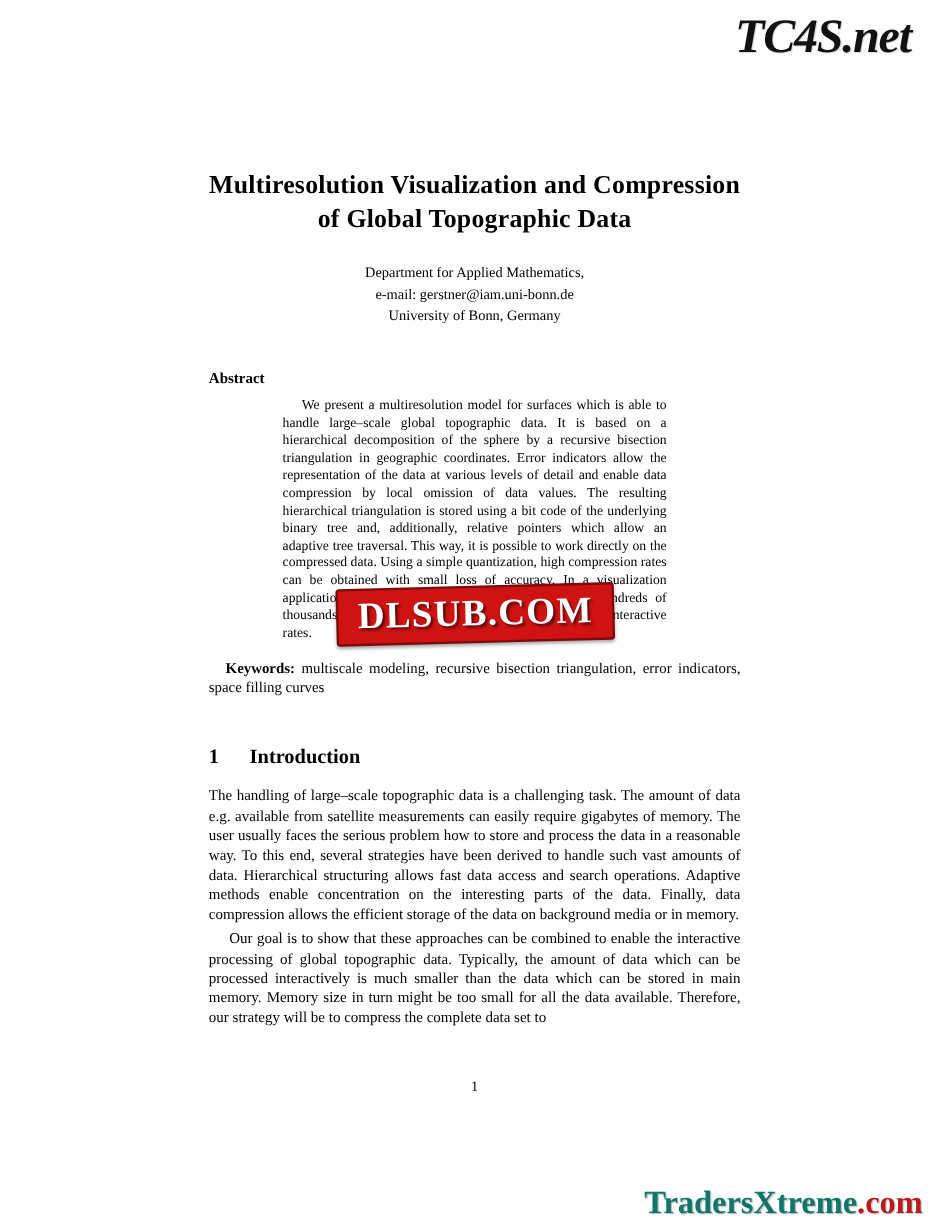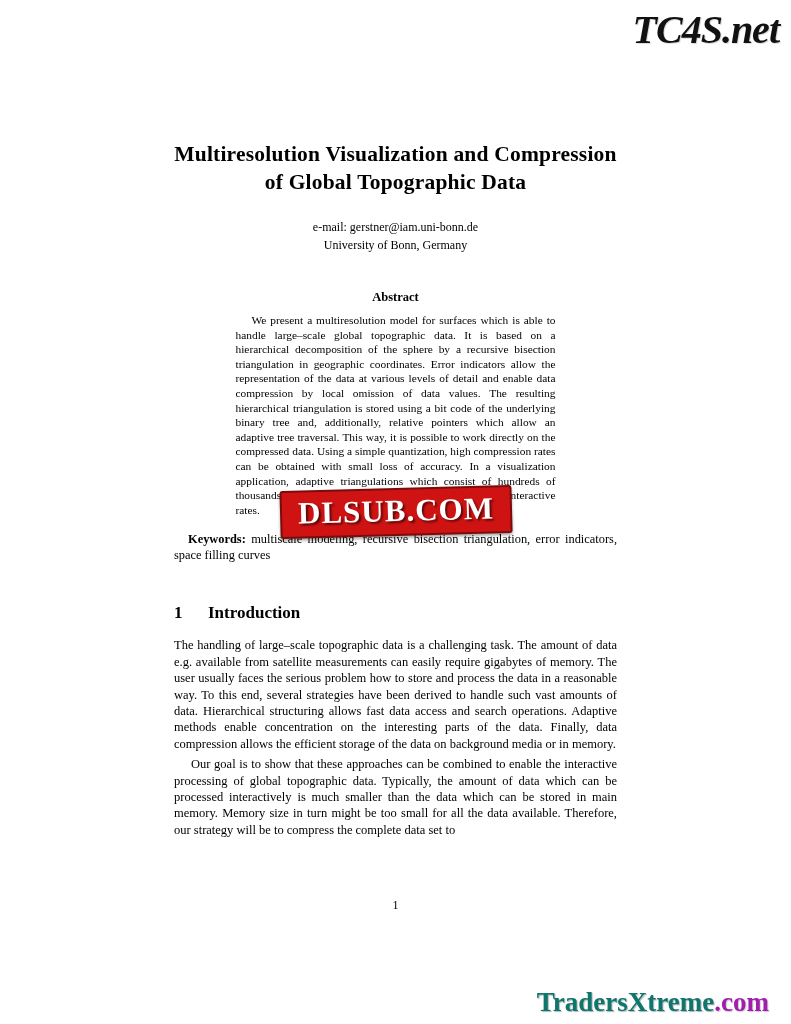--- a/index.html
+++ b/index.html
@@ -11,21 +11,21 @@
     font-family: "Liberation Serif", serif;
     color: #000000;
     position: relative;
     overflow: hidden;
   }
 
   
   .wm-topright {
     position: absolute;
     top: 6px;
-    right: 12px;
+    right: 32px;
     font-family: "Liberation Serif", serif;
     font-size: 40px;
     font-weight: bold;
     font-style: italic;
     color: #111111;
     letter-spacing: -1px;
     text-shadow: 1px 1px 0 #dddddd;
     z-index: 5;
   }
   .wm-center {
@@ -54,21 +54,21 @@
   .wm-bottom {
     position: absolute;
     bottom: 6px;
     right: 22px;
     z-index: 5;
     font-family: "Liberation Serif", serif;
     font-size: 27px;
     font-weight: bold;
   }
   .wm-bottom .red { color: #0f766e; text-shadow: 1px 1px 1px rgba(0,0,0,0.3); }
-  .wm-bottom .dark { color: #a21caf; text-shadow: 1px 1px 1px rgba(0,0,0,0.2); }
+  .wm-bottom .dark { color: #b91c1c; text-shadow: 1px 1px 1px rgba(0,0,0,0.2); }
 
   
   .page {
     position: absolute;
     top: 0; left: 0;
     width: 791px;
     height: 772px;
     padding: 140px 174px 0 174px;
   }
 
@@ -86,21 +86,21 @@
     font-size: 14.5px;
     margin: 0 0 5px 0;
   }
   .affil {
     text-align: center;
     font-size: 12px;
     line-height: 18px;
   }
 
   .abstract-head {
-    text-align: center;
+    text-align: left;
     font-size: 12.5px;
     font-weight: bold;
     margin: 36px 0 8px 0;
   }
   .abstract-body {
     margin: 0 auto;
     width: 320px;
     font-size: 11.4px;
     line-height: 14.6px;
     text-align: justify;
@@ -144,20 +144,21 @@
   }
 </style>
 </head>
 <body>
 
 <div class="page">
 
   <h1 class="doc-title">Multiresolution Visualization and Compression of Global Topographic Data</h1>
 
 
+  <div class="affil">Department for Applied Mathematics,</div>
   <div class="affil">e-mail: gerstner@iam.uni-bonn.de</div>
   <div class="affil">University of Bonn, Germany</div>
 
   <div class="abstract-head">Abstract</div>
   <div class="abstract-body">We present a multiresolution model for surfaces which is able to handle large–scale global topographic data. It is based on a hierarchical decomposition of the sphere by a recursive bisection triangulation in geographic coordinates. Error indicators allow the representation of the data at various levels of detail and enable data compression by local omission of data values. The resulting hierarchical triangulation is stored using a bit code of the underlying binary tree and, additionally, relative pointers which allow an adaptive tree traversal. This way, it is possible to work directly on the compressed data. Using a simple quantization, high compression rates can be obtained with small loss of accuracy. In a visualization application, adaptive triangulations which consist of hundreds of thousands of shaded triangles are extracted and drawn at interactive rates.</div>
 
 
   <div class="meta meta-keywords">
     <span class="lbl">Keywords:</span>
     <span>multiscale modeling, recursive bisection triangulation, error indicators, space filling curves</span>

